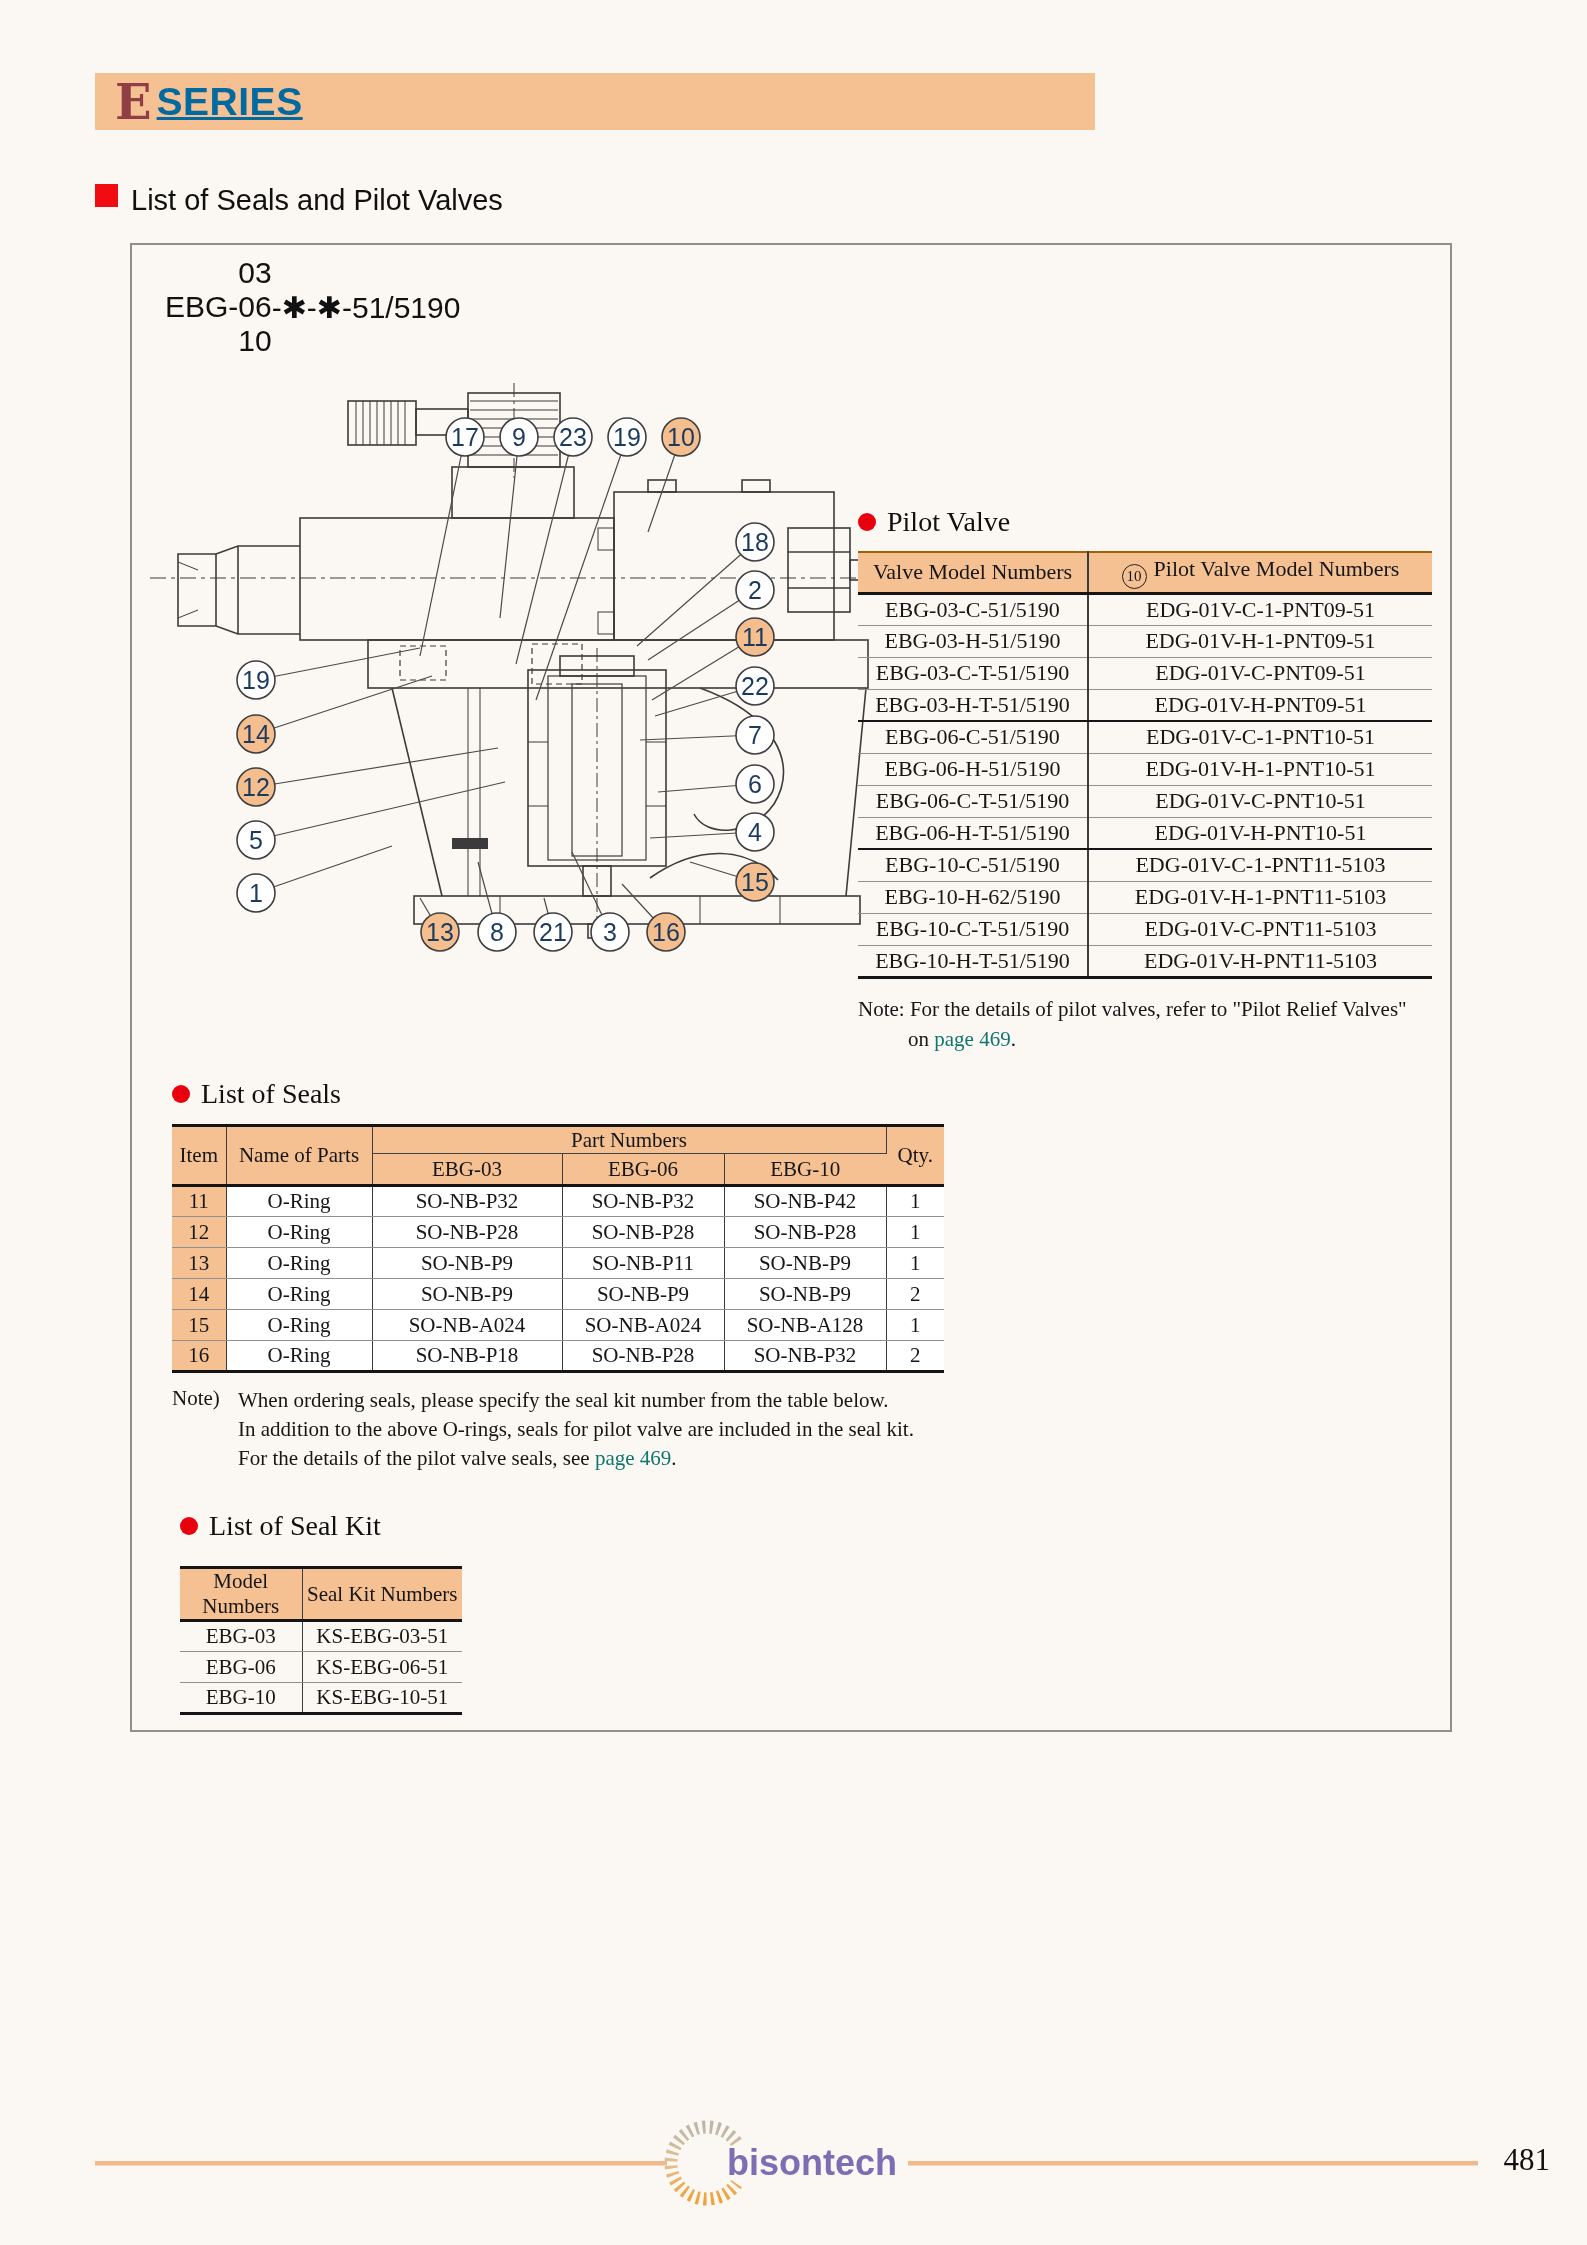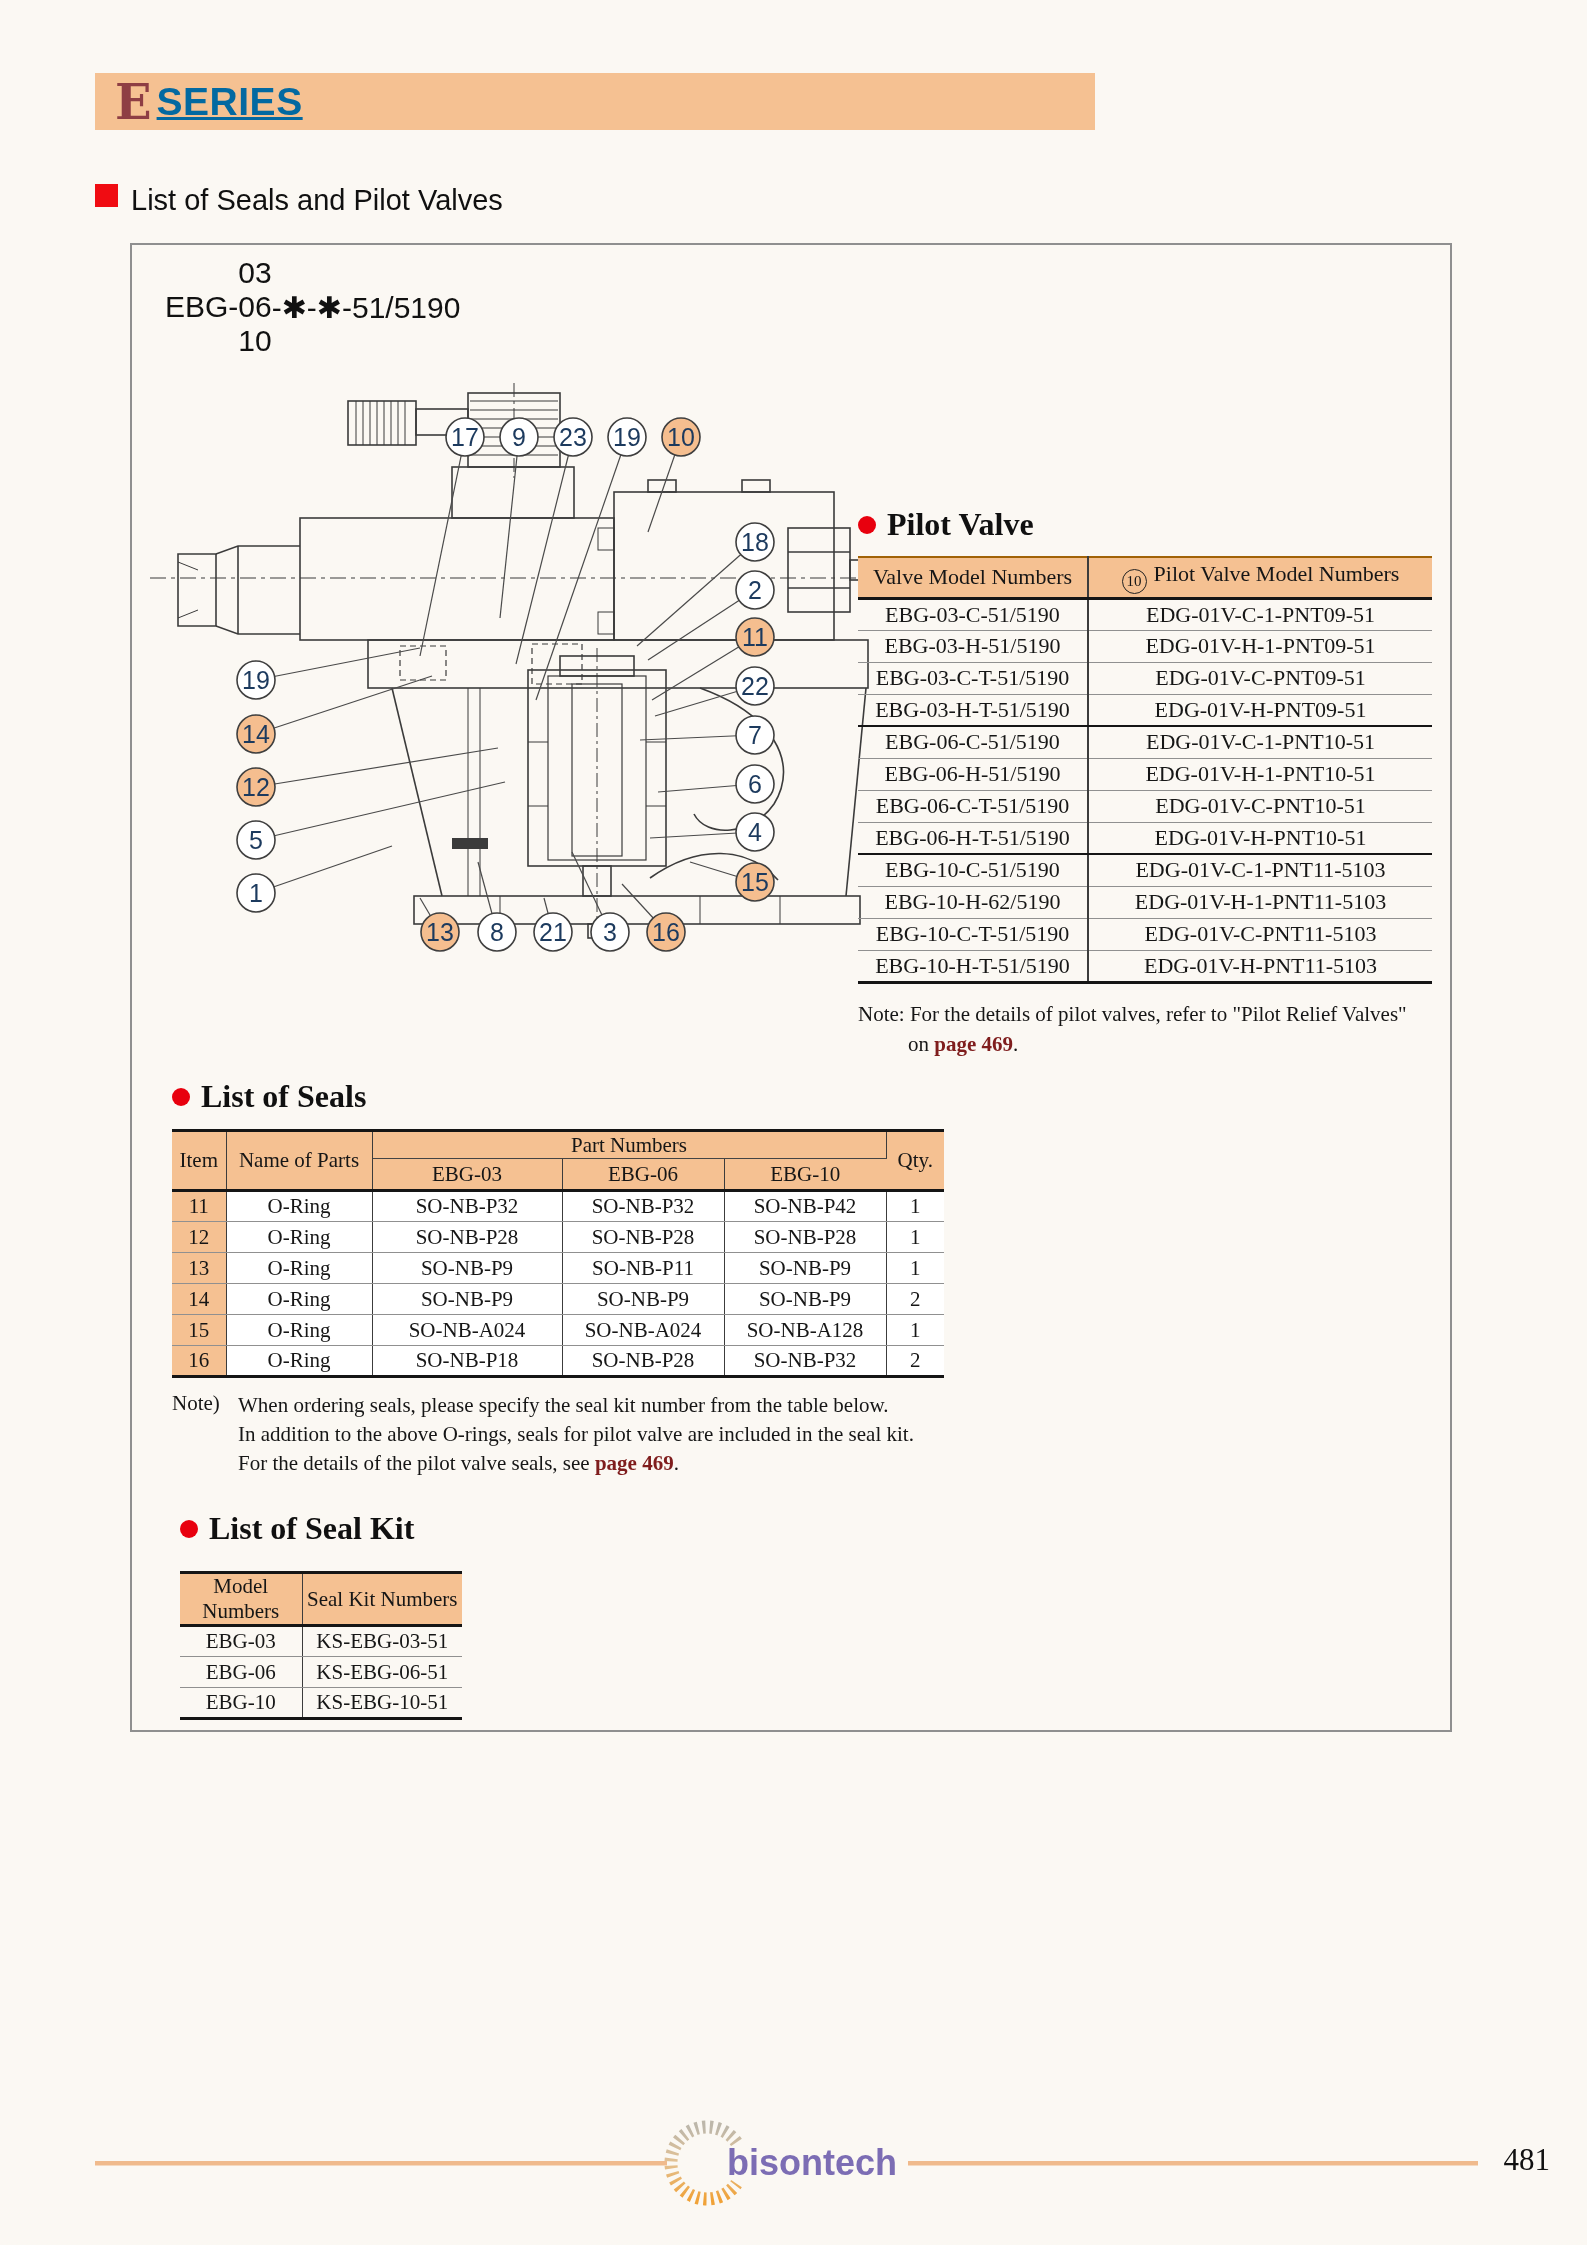--- a/index.html
+++ b/index.html
@@ -34,21 +34,21 @@
   .model-code {
     position:absolute; left:165px; top:256px; display:flex; align-items:center;
     font-family:"Liberation Sans","DejaVu Sans",sans-serif; font-size:30px; color:#111;
   }
   .model-stack { display:flex; flex-direction:column; line-height:34px; }
   
   .diagram { position:absolute; left:140px; top:380px; }
   
   .sec-head { display:flex; align-items:center; gap:11px; }
   .red-dot { width:18px; height:18px; border-radius:50%; background:#E8000E; flex:0 0 auto; }
-  .sec-title { font-family:"Liberation Serif",serif; font-size:32px; font-weight:bold; color:#101010; }
+  .sec-title { font-family:"Liberation Serif",serif; font-size:28px; font-weight:normal; color:#101010; }
   
   .pilot { position:absolute; left:858px; top:506px; width:574px; }
   .pv-table {
     width:574px; border-collapse:collapse; margin-top:13px;
     border-top:2px solid #a16207; border-bottom:3px solid #151515;
     font-size:22px;
   }
   .pv-table th {
     background:#F5C192; font-weight:normal; height:41px;
     border-bottom:3px solid #151515; text-align:center;
@@ -57,21 +57,21 @@
   .pv-table tr:last-child td { border-bottom:none; }
   .pv-table tr.group-end td { border-bottom:2.5px solid #151515; }
   .pv-table th:first-child, .pv-table td:first-child { border-right:2px solid #3C3C3C; width:230px; }
   .circ10 {
     display:inline-flex; width:25px; height:25px; border:1.5px solid #222; border-radius:50%;
     align-items:center; justify-content:center; font-size:15px; margin-right:7px;
     vertical-align:-5px; line-height:1;
   }
   .pv-note { margin-top:15px; font-size:21px; line-height:30px; width:596px; }
   .pv-note .indent { padding-left:50px; }
-  .page-link { color:#7f1d1d; cursor:pointer; text-decoration:none;font-weight:bold; }
+  .page-link { color:#0f766e; cursor:pointer; text-decoration:none; }
   
   .seals { position:absolute; left:172px; top:1078px; width:785px; }
   .seals-table {
     border-collapse:collapse; margin-top:14px; font-size:21px;
     border-top:3px solid #151515; border-bottom:3px solid #151515;
   }
   .seals-table th, .seals-table td { text-align:center; }
   .seals-table th { background:#F5C192; font-weight:normal; border-right:1.8px solid #3C3C3C; }
   .seals-table th:last-child, .seals-table td:last-child { border-right:none; }
   .seals-table thead tr.sub th { height:32px; border-bottom:3px solid #151515; }

